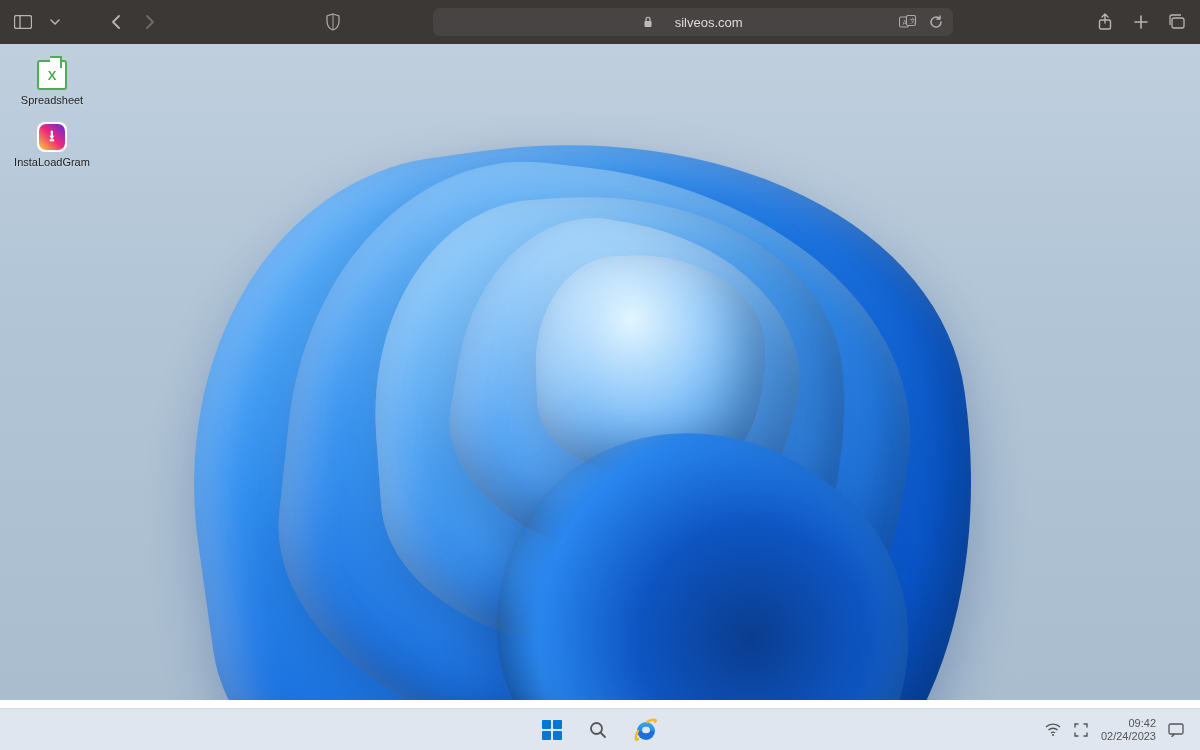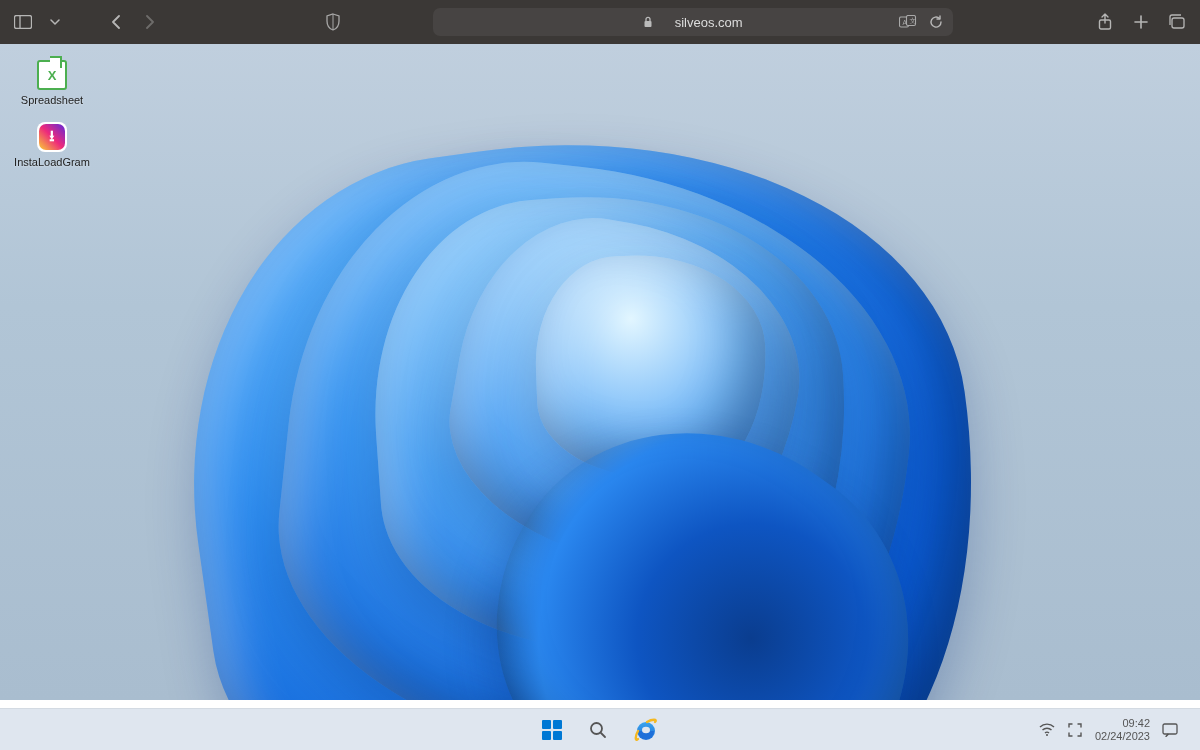--- a/index.html
+++ b/index.html
@@ -135,21 +135,21 @@
     border-top: 1px solid rgba(0,0,0,.05);
   }
   .tb-center {
     position:absolute; left:50%; transform:translateX(-50%);
     display:flex; align-items:center; gap: 22px;
   }
   .tb-item { width:24px;height:24px; display:flex;align-items:center;justify-content:center; cursor:pointer;}
   .win11 { width:20px;height:20px; display:grid; grid-template-columns:1fr 1fr; grid-template-rows:1fr 1fr; gap:2px;}
   .win11 i{background:#0078d4;border-radius:1px;}
   .tb-right {
-    position:absolute; right:22px; display:flex; align-items:center; gap:12px;
+    position:absolute; right:16px; display:flex; align-items:center; gap:12px;
     color:#555; font-size:11px;
   }
   .clock { text-align:right; line-height:1.15; }
   .tray-icon{width:16px;height:16px;display:flex;align-items:center;justify-content:center;cursor:pointer;}
 
   svg { display:block; }
 </style>
 </head>
 <body>
 

